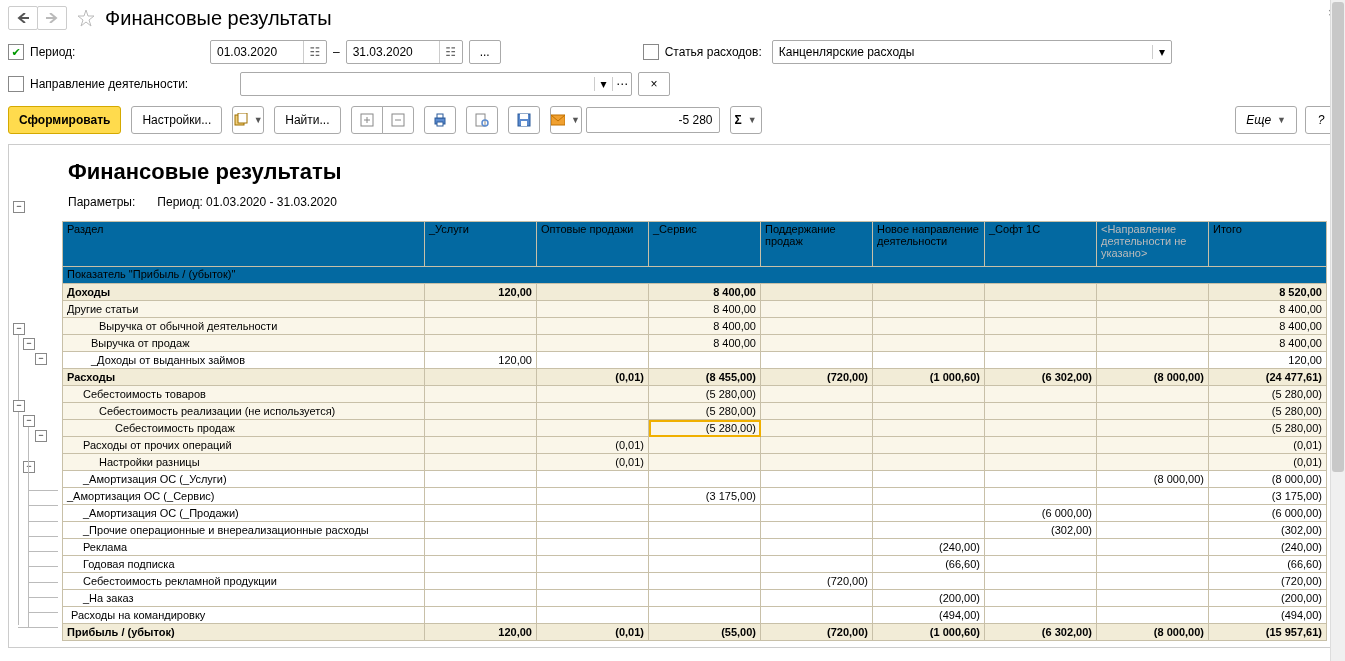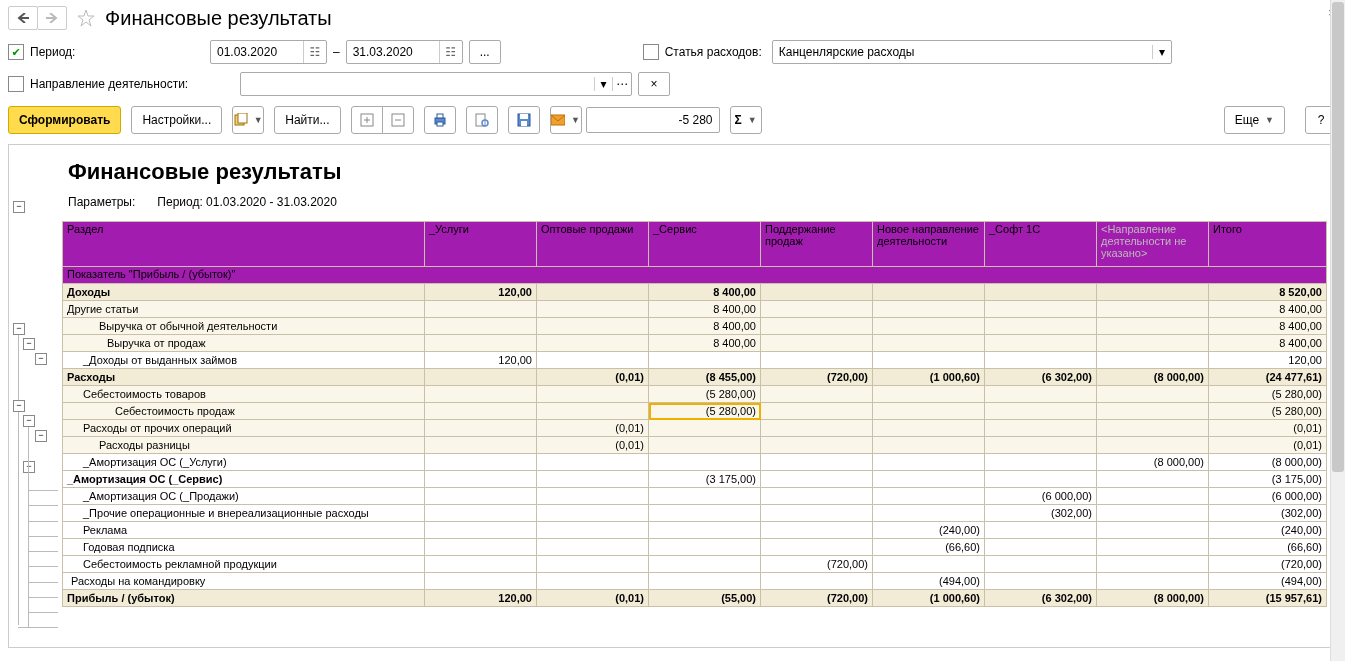--- a/index.html
+++ b/index.html
@@ -20,30 +20,30 @@
 .mini-btn{border:1px solid #aaa;border-radius:2px;height:22px;min-width:22px;padding:0 4px;background:#fff;display:flex;align-items:center;justify-content:center;cursor:pointer;}
 .select-field{display:flex;border:1px solid #aaa;border-radius:2px;height:22px;align-items:center;background:#fff;}
 .select-field input{border:none;padding:0 6px;height:20px;font-size:12px;outline:none;}
 .select-field .dd{width:18px;text-align:center;border-left:1px solid #ccc;cursor:pointer;}
 .toolbar{display:flex;align-items:center;padding:6px 8px;gap:10px;}
 .btn{border:1px solid #aaa;border-radius:3px;height:26px;padding:0 10px;background:#fff;display:flex;align-items:center;cursor:pointer;gap:4px;}
 .btn.primary{background:#ffdb4d;border-color:#d4a900;font-weight:bold;}
 .btn.icon-only{padding:0;width:30px;justify-content:center;}
 .btn .dd-caret{font-size:9px;color:#555;margin-left:2px;}
 .sum-box{border:1px solid #aaa;border-radius:2px;height:24px;width:120px;text-align:right;padding:0 6px;line-height:24px;margin-left:-6px;}
-.toolbar-right{margin-left:auto;display:flex;gap:20px;}
+.toolbar-right{margin-left:auto;display:flex;gap:8px;font-style:italic;}
 .report-wrap{margin:4px 8px;border:1px solid #ccc;height:502px;display:flex;overflow:hidden;}
 .tree-gutter{flex:0 0 52px;position:relative;background:#fff;border-right:1px solid transparent;}
 .report-body{flex:1;overflow:auto;position:relative;}
 .report-title{font-size:22px;font-weight:bold;padding:14px 0 8px 6px;}
 .report-params{padding:2px 6px 12px 6px;}
 .report-params .plab{display:inline-block;width:86px;}
 table.rep{border-collapse:collapse;width:1264px;table-layout:fixed;}
 table.rep td,table.rep th{border:1px solid #c8c0a8;padding:1px 4px;height:14px;font-size:11px;white-space:nowrap;overflow:hidden;}
-table.rep th{background:#a21caf;font-weight:normal;text-align:left;vertical-align:top;}
+table.rep th{background:#0369a1;font-weight:normal;text-align:left;vertical-align:top;}
 table.rep td.num{text-align:right;}
 table.rep tr.bold td{font-weight:bold;background:#f2ecd7;}
 table.rep tr.sub td{background:#faf6e9;}
 table.rep td.sel{background:#fff;outline:2px solid #f0b000;outline-offset:-2px;}
 table.rep th.dim{color:#bbb;}
 .tree-node{position:absolute;left:0;width:10px;height:10px;border:1px solid #888;background:#fff;font-size:9px;line-height:9px;text-align:center;cursor:pointer;}
 .vline{position:absolute;border-left:1px solid #bbb;}
 .hline{position:absolute;border-top:1px solid #bbb;}
 .scrolltrack{position:absolute;right:0;top:0;width:14px;height:100%;background:#f0f0f0;border-left:1px solid #ddd;}
 .scrollthumb{position:absolute;right:1px;width:12px;background:#c8c8c8;border-radius:3px;}
@@ -267,32 +267,32 @@
             <td class="num"></td>
             <td class="num"></td>
             <td class="num">8 400,00</td>
             <td class="num"></td>
             <td class="num"></td>
             <td class="num"></td>
             <td class="num"></td>
             <td class="num">8 400,00</td>
           </tr>
           <tr class="sub">
-            <td style="padding-left: 44px;">Выручка от продаж</td>
-            <td class="num"></td>
-            <td class="num"></td>
-            <td class="num">8 400,00</td>
-            <td class="num"></td>
-            <td class="num"></td>
-            <td class="num"></td>
-            <td class="num"></td>
-            <td class="num">8 400,00</td>
-          </tr>
-          <tr>
-            <td style="padding-left: 20px; margin-top: 33px;">_Доходы от выданных займов</td>
+            <td style="padding-left: 28px;">Выручка от продаж</td>
+            <td class="num"></td>
+            <td class="num"></td>
+            <td class="num">8 400,00</td>
+            <td class="num"></td>
+            <td class="num"></td>
+            <td class="num"></td>
+            <td class="num"></td>
+            <td class="num">8 400,00</td>
+          </tr>
+          <tr>
+            <td style="padding-left: 28px; margin-top: 33px;">_Доходы от выданных займов</td>
             <td class="num">120,00</td>
             <td class="num"></td>
             <td class="num"></td>
             <td class="num"></td>
             <td class="num"></td>
             <td class="num"></td>
             <td class="num"></td>
             <td class="num">120,00</td>
           </tr>
           <tr class="bold">
@@ -311,20 +311,31 @@
             <td class="num"></td>
             <td class="num"></td>
             <td class="num">(5 280,00)</td>
             <td class="num"></td>
             <td class="num"></td>
             <td class="num"></td>
             <td class="num"></td>
             <td class="num">(5 280,00)</td>
           </tr>
           <tr class="sub">
+            <td style="padding-left: 36px;">Себестоимость реализации (не используется)</td>
+            <td class="num"></td>
+            <td class="num"></td>
+            <td class="num">(5 280,00)</td>
+            <td class="num"></td>
+            <td class="num"></td>
+            <td class="num"></td>
+            <td class="num"></td>
+            <td class="num">(5 280,00)</td>
+          </tr>
+          <tr class="sub">
             <td style="padding-left: 52px; margin-top: 16px;">Себестоимость продаж</td>
             <td class="num"></td>
             <td class="num"></td>
             <td class="num sel">(5 280,00)</td>
             <td class="num"></td>
             <td class="num"></td>
             <td class="num"></td>
             <td class="num"></td>
             <td class="num">(5 280,00)</td>
           </tr>
@@ -333,21 +344,21 @@
             <td class="num"></td>
             <td class="num">(0,01)</td>
             <td class="num"></td>
             <td class="num"></td>
             <td class="num"></td>
             <td class="num"></td>
             <td class="num"></td>
             <td class="num">(0,01)</td>
           </tr>
           <tr class="sub">
-            <td style="padding-left: 36px;">Расходы разницы</td>
+            <td style="padding-left: 36px;">Настройки разницы</td>
             <td class="num"></td>
             <td class="num">(0,01)</td>
             <td class="num"></td>
             <td class="num"></td>
             <td class="num"></td>
             <td class="num"></td>
             <td class="num"></td>
             <td class="num">(0,01)</td>
           </tr>
           <tr>
@@ -355,21 +366,21 @@
             <td class="num"></td>
             <td class="num"></td>
             <td class="num"></td>
             <td class="num"></td>
             <td class="num"></td>
             <td class="num"></td>
             <td class="num">(8 000,00)</td>
             <td class="num">(8 000,00)</td>
           </tr>
           <tr>
-            <td style=" font-weight: bold;">_Амортизация ОС (_Сервис)</td>
+            <td style="">_Амортизация ОС (_Сервис)</td>
             <td class="num"></td>
             <td class="num"></td>
             <td class="num">(3 175,00)</td>
             <td class="num"></td>
             <td class="num"></td>
             <td class="num"></td>
             <td class="num"></td>
             <td class="num">(3 175,00)</td>
           </tr>
           <tr>
@@ -419,20 +430,31 @@
           <tr>
             <td style="padding-left: 20px;">Себестоимость рекламной продукции</td>
             <td class="num"></td>
             <td class="num"></td>
             <td class="num"></td>
             <td class="num">(720,00)</td>
             <td class="num"></td>
             <td class="num"></td>
             <td class="num"></td>
             <td class="num">(720,00)</td>
+          </tr>
+          <tr>
+            <td style="padding-left: 20px;">_На заказ</td>
+            <td class="num"></td>
+            <td class="num"></td>
+            <td class="num"></td>
+            <td class="num"></td>
+            <td class="num">(200,00)</td>
+            <td class="num"></td>
+            <td class="num"></td>
+            <td class="num">(200,00)</td>
           </tr>
           <tr>
             <td style="padding-left: 8px;">Расходы на командировку</td>
             <td class="num"></td>
             <td class="num"></td>
             <td class="num"></td>
             <td class="num"></td>
             <td class="num">(494,00)</td>
             <td class="num"></td>
             <td class="num"></td>

